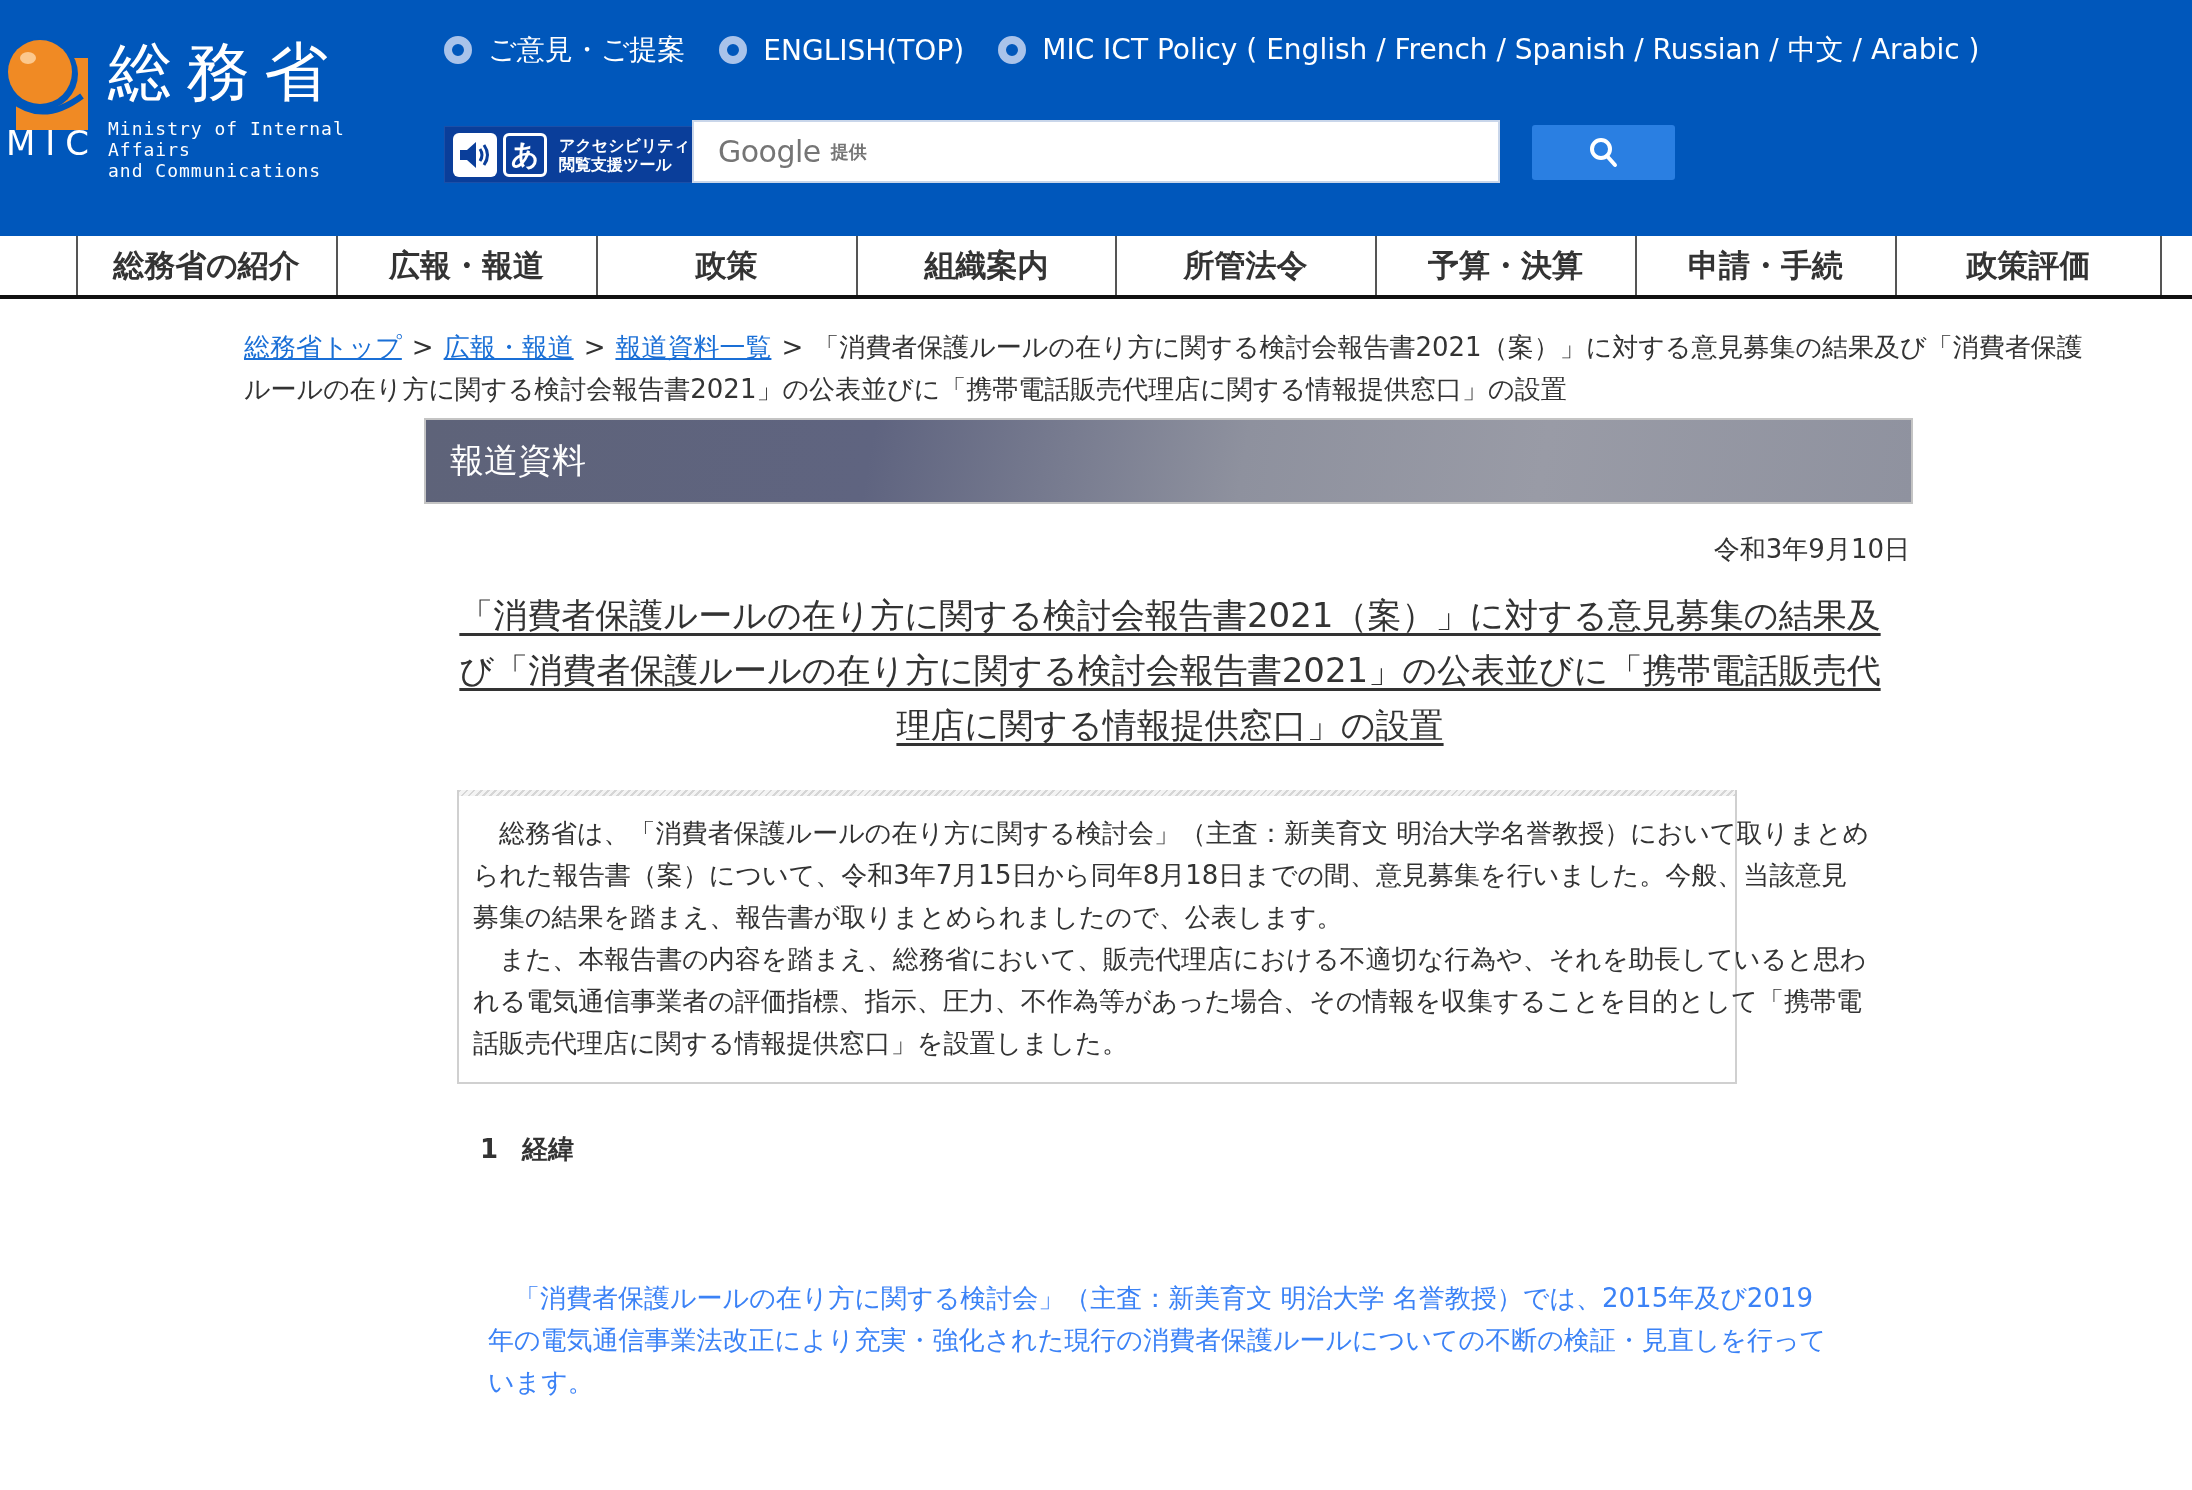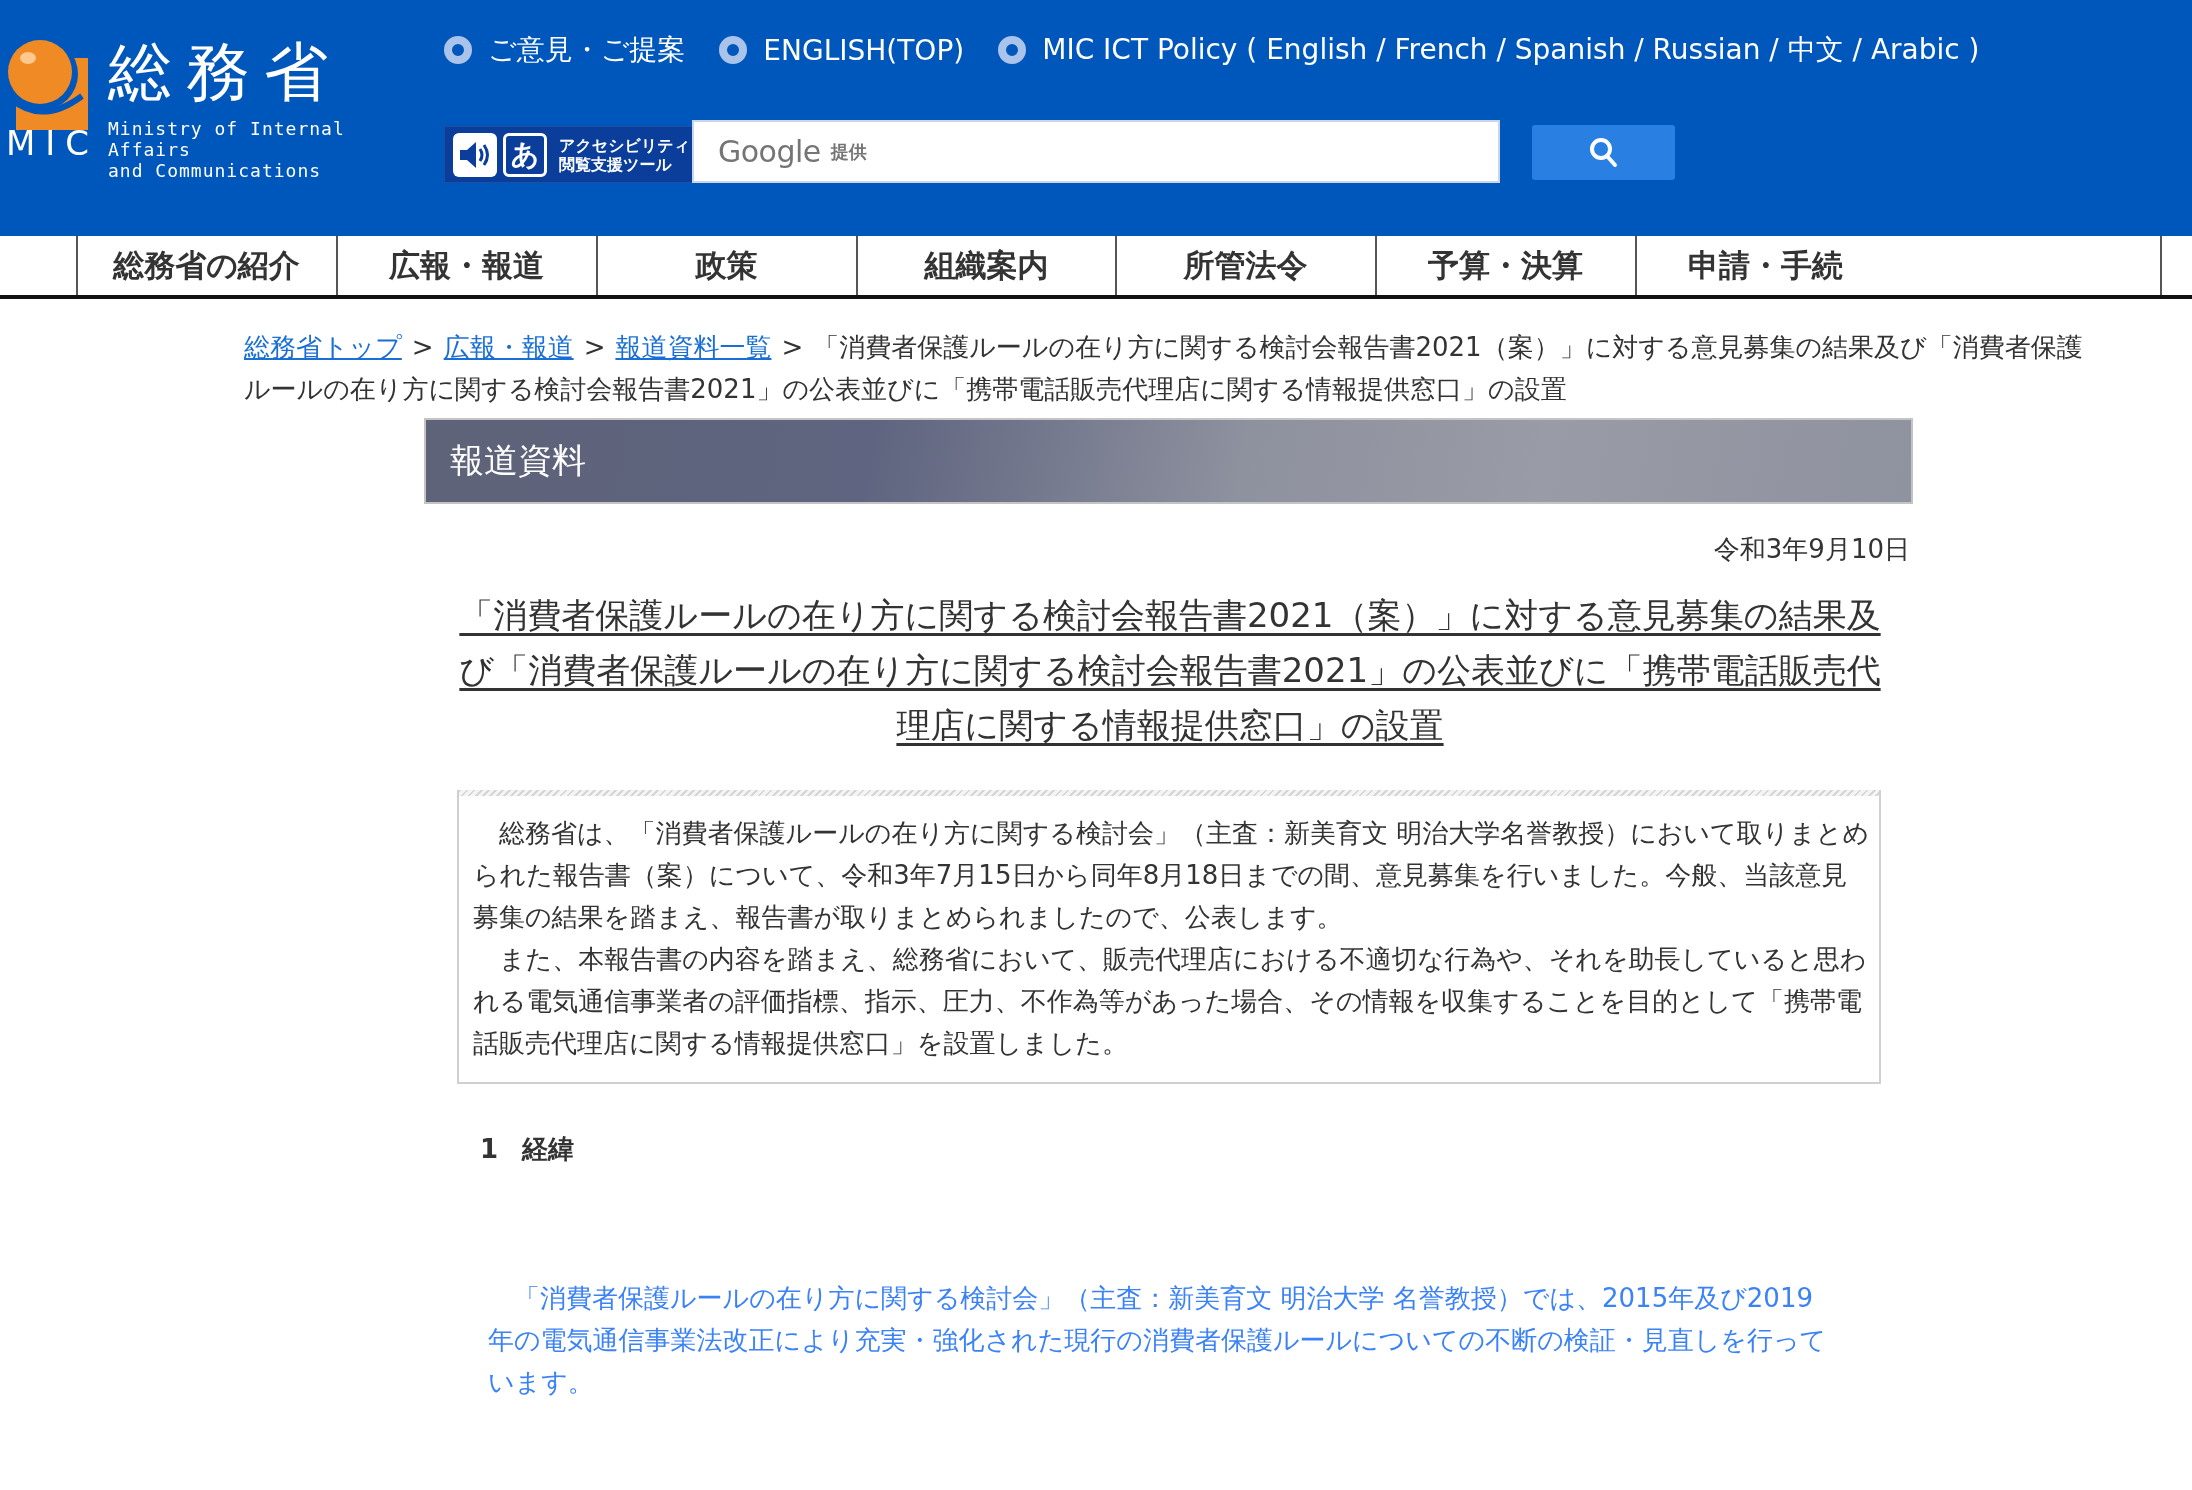--- a/index.html
+++ b/index.html
@@ -77,21 +77,21 @@
     color:#fff; font-size:34px; display:flex; align-items:center; padding-left:24px;
   }
   .date { position:absolute; right:282px; top:532px; font-size:26px; color:#333; }
   
   .title {
     position:absolute; left:452px; top:588px; width:1436px; text-align:center;
     font-size:34px; line-height:55px; color:#333; text-decoration:underline; text-underline-offset:6px;
   }
   
   .summary {
-    position:absolute; left:457px; top:790px; width:1424px; height:294px; box-sizing:border-box;
+    position:absolute; left:457px; top:790px; width:1280px; height:294px; box-sizing:border-box;
     border:2px solid #d0d0d0; border-top:none; background:#fff;
   }
   .summary-hatch {
     position:absolute; left:0; top:0; right:0; height:6px;
     background:repeating-linear-gradient(135deg, #d6d6d6 0 2px, #f4f4f4 2px 5px);
   }
   .summary p { margin:0; padding:0; }
   .summary-text {
     position:absolute; left:14px; top:22px; width:1400px; font-size:26px; line-height:42px; color:#333;
   }
@@ -166,20 +166,21 @@
 </div>
 
 <nav class="gnav">
   <a class="gnav-item" style="left:76px">総務省の紹介</a>
   <a class="gnav-item" style="left:336px">広報・報道</a>
   <a class="gnav-item" style="left:596px">政策</a>
   <a class="gnav-item" style="left:856px">組織案内</a>
   <a class="gnav-item" style="left:1115px">所管法令</a>
   <a class="gnav-item" style="left:1375px">予算・決算</a>
   <a class="gnav-item" style="left:1635px">申請・手続</a>
+  <a class="gnav-item" style="left:1895px;width:265px">政策評価</a>
   <span class="gnav-end"></span>
 </nav>
 
 <div class="breadcrumb">
   <a>総務省トップ</a><span class="sep">&gt;</span><a>広報・報道</a><span class="sep">&gt;</span><a>報道資料一覧</a><span class="sep">&gt;</span><span>「消費者保護ルールの在り方に関する検討会報告書2021（案）」に対する意見募集の結果及び「消費者保護ルールの在り方に関する検討会報告書2021」の公表並びに「携帯電話販売代理店に関する情報提供窓口」の設置</span>
 </div>
 
 <div class="pagehead">
   <span>報道資料</span>
 </div>

